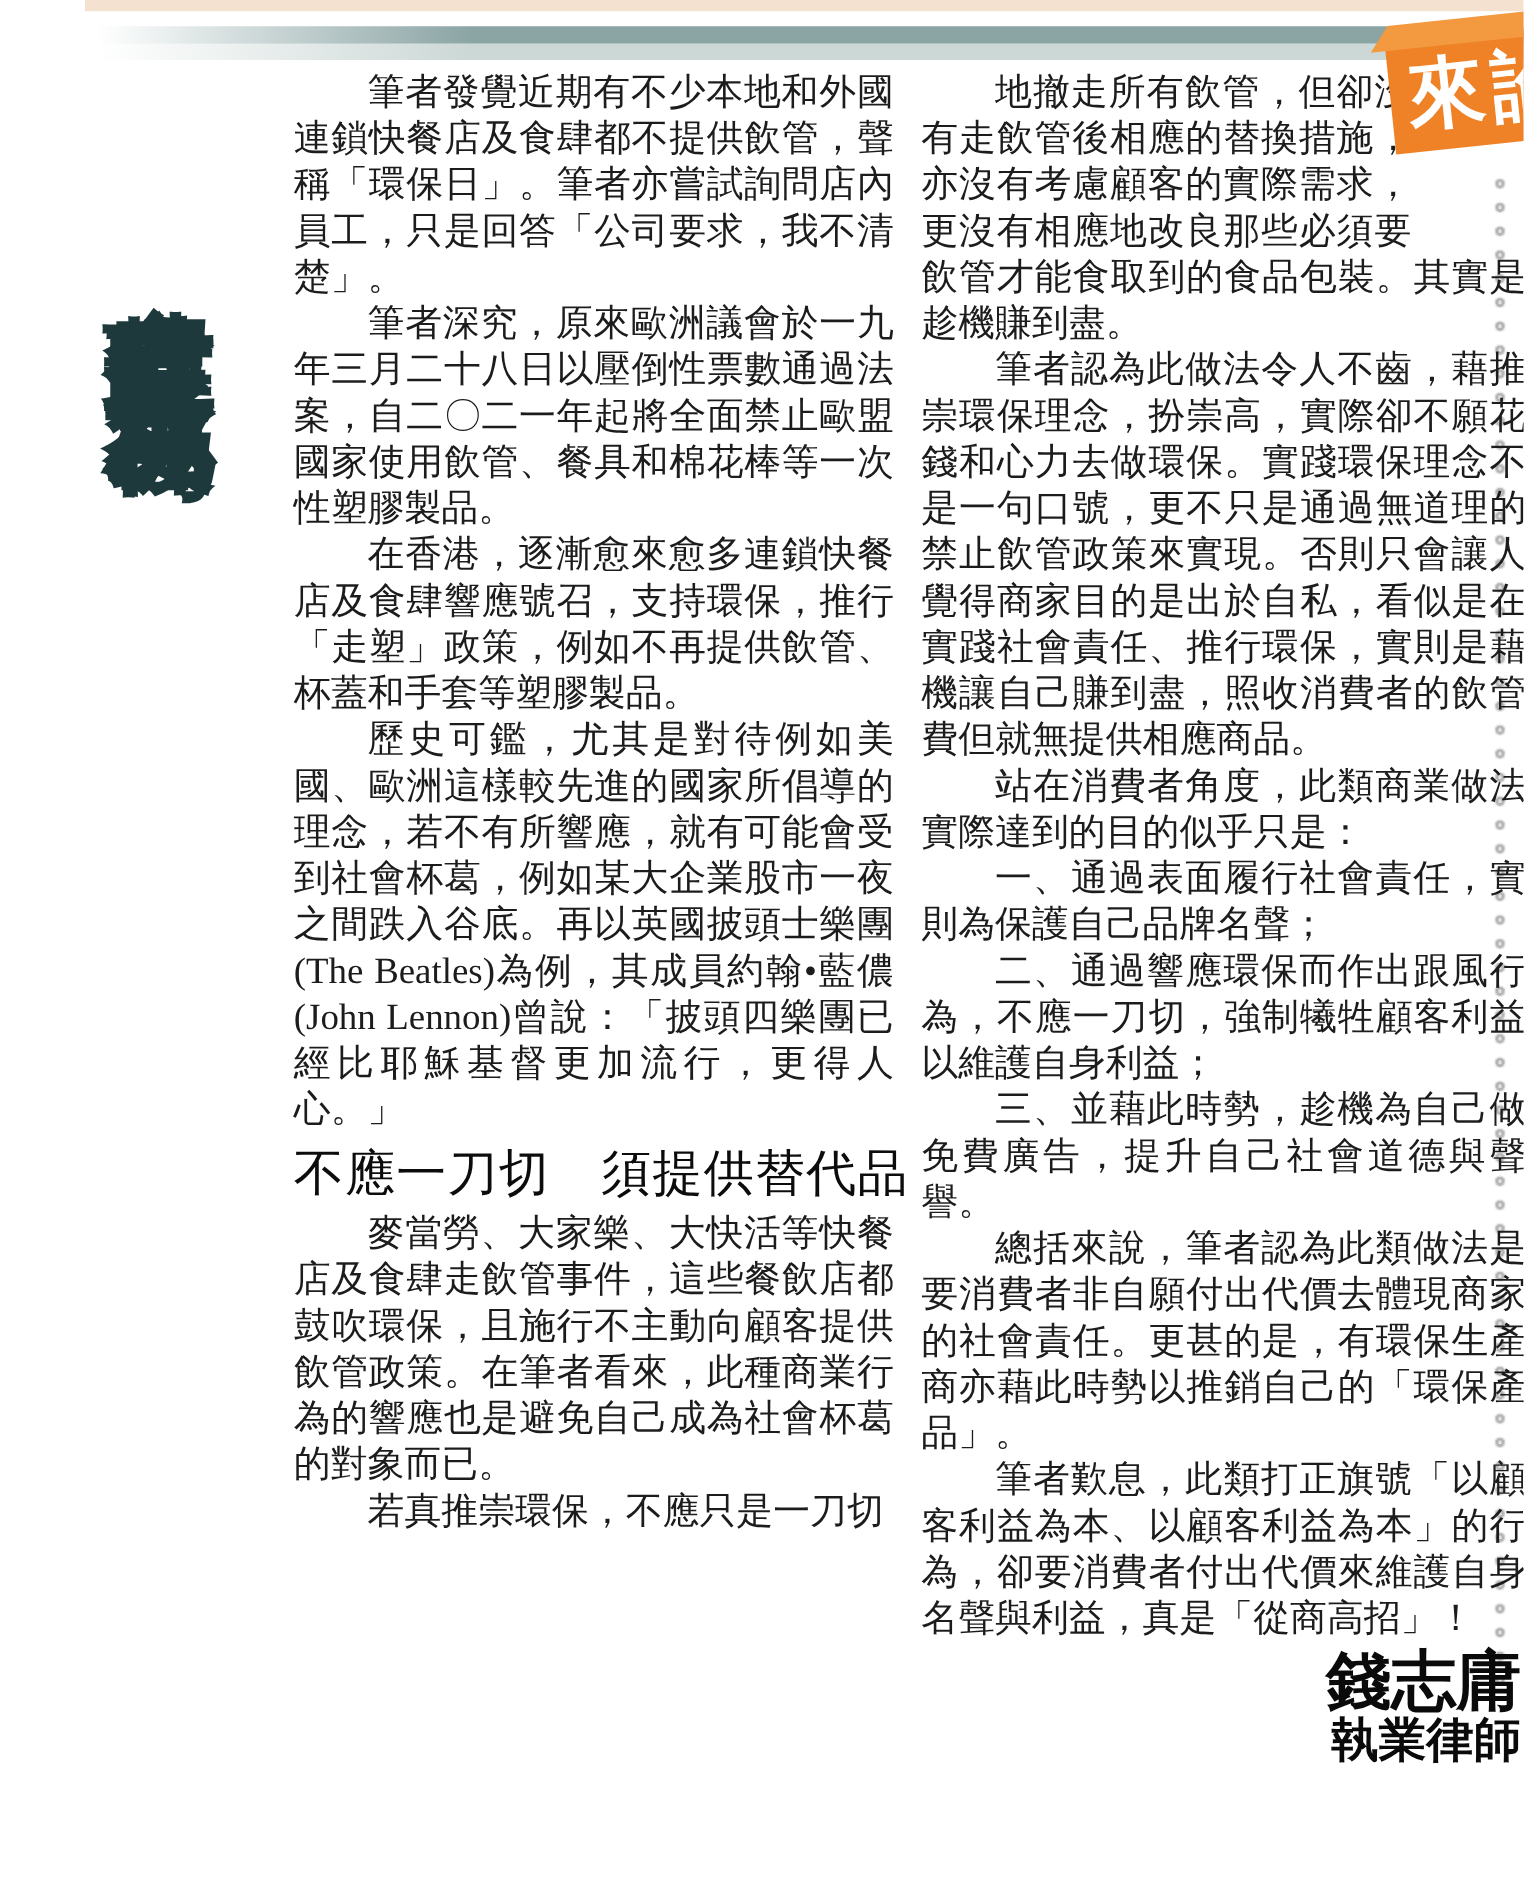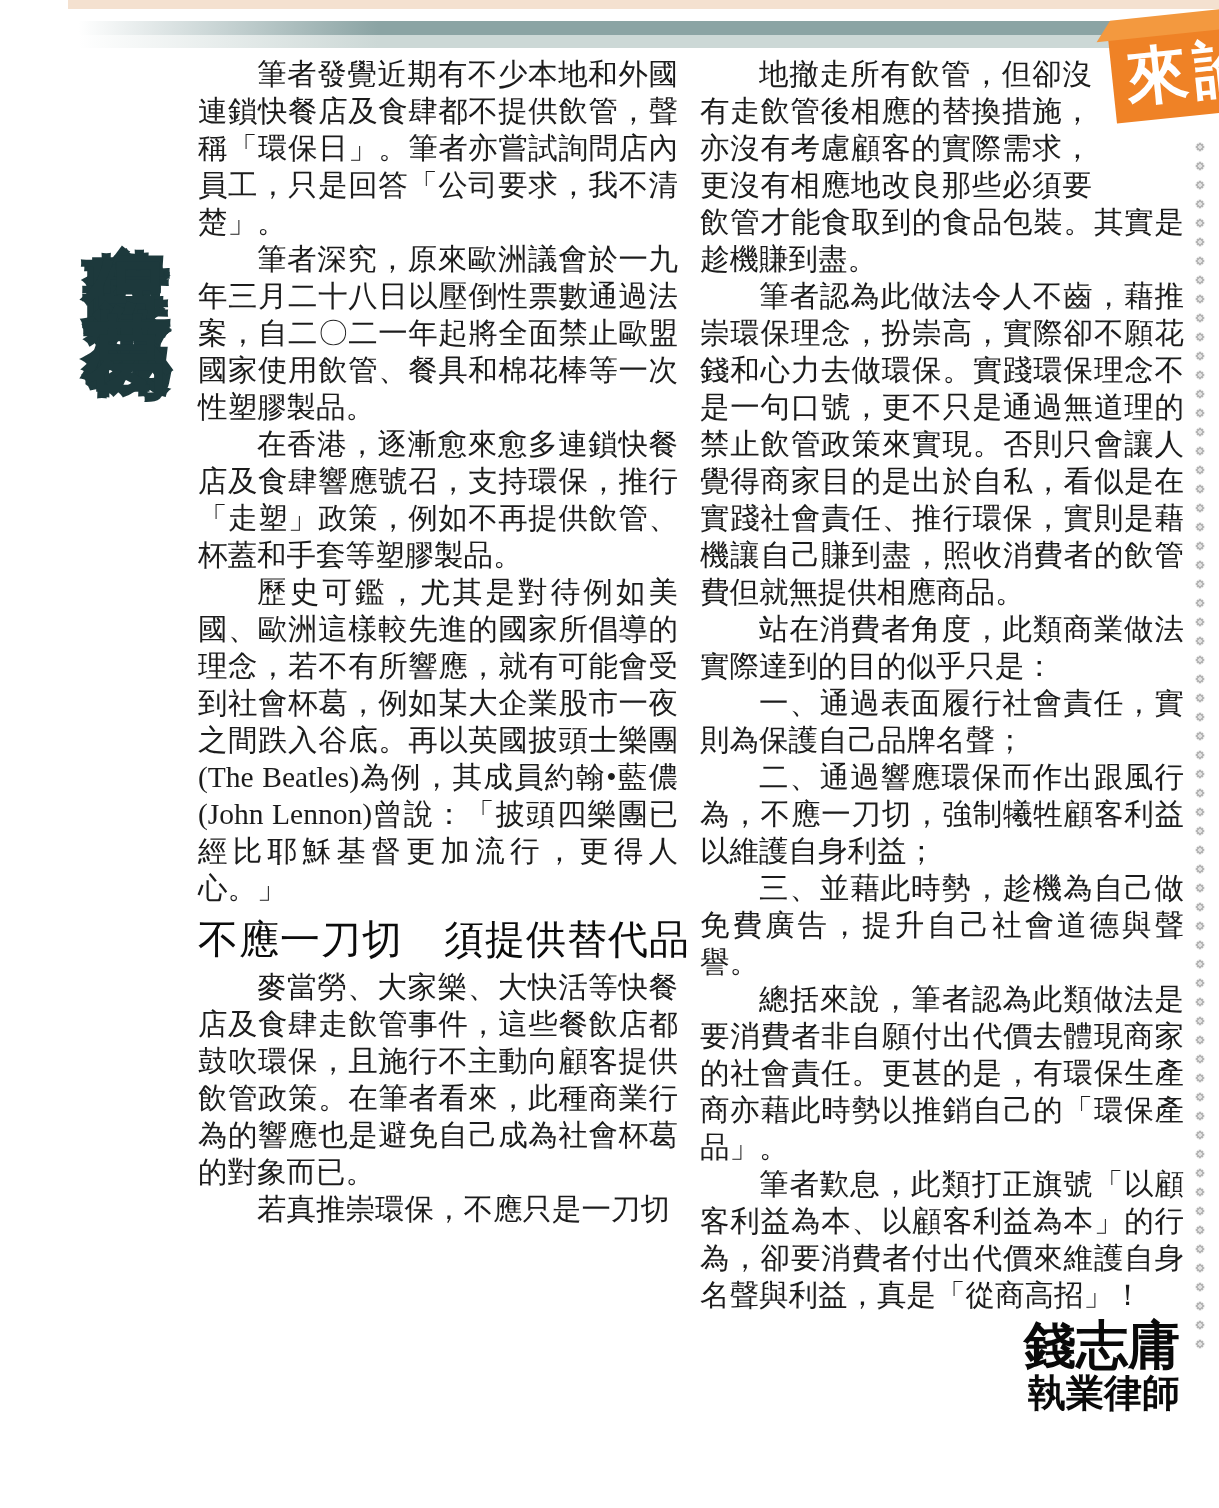--- a/index.html
+++ b/index.html
@@ -39,21 +39,21 @@
     position:absolute;left:66px;top:172px;width:122px;height:1210px;
     writing-mode:vertical-rl;text-orientation:upright;
     color:#1d393c;font-weight:bold;font-size:90px;line-height:122px;
     letter-spacing:3px;text-align:start;
   }
   .headline .hl-gap{display:inline-block;height:34px;}
   
   .col{
     position:absolute;top:56px;width:480px;
     font-size:29.5px;line-height:37px;color:#1c1c1c;
-    text-align:justify;text-justify:inter-ideograph;
+    text-align:justify;text-justify:inter-ideograph;margin-left:37px;
   }
   .col p{margin:0;text-indent:2em;}
   .col-left{left:198px;}
   .col-right{left:700px;width:484px;}
   .col2-notch{float:right;width:92px;height:112px;}
   .subheading{
     font-family:"Liberation Sans","DejaVu Sans",sans-serif;
     font-size:40px;font-weight:normal;color:#0c0c0c;line-height:56px;
     margin:4px 0 2px 0;letter-spacing:1px;white-space:nowrap;
   }

